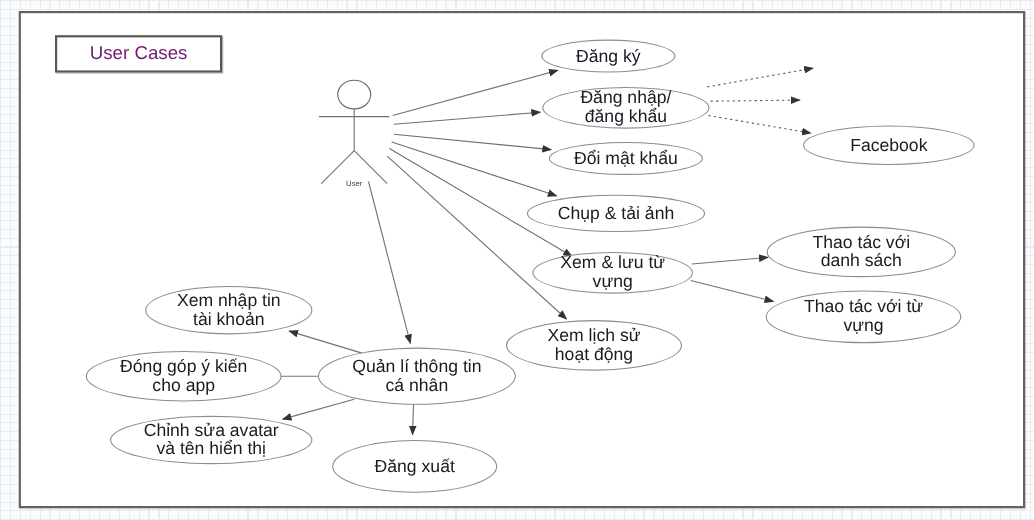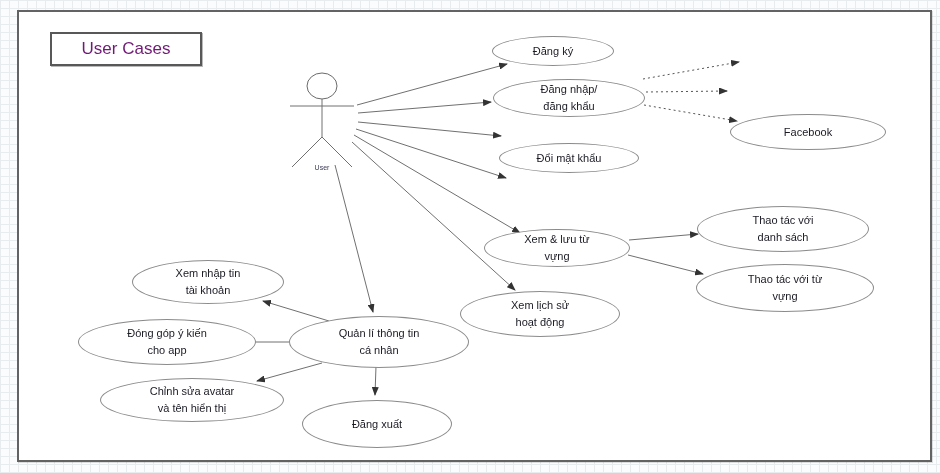--- a/index.html
+++ b/index.html
@@ -21,21 +21,21 @@
     position:absolute;left:31px;top:20px;width:152px;height:34px;
     border:2px solid #585858;background:#fff;box-sizing:border-box;
     display:flex;align-items:center;justify-content:center;
     font-size:17px;color:#701a75;box-shadow:1px 1px 0 #b9b9b9;
   }
   .node{
     position:absolute;border:1px solid #8b8b8b;border-radius:50%;
     background:#fff;box-sizing:border-box;
     display:flex;align-items:center;justify-content:center;
     text-align:center;white-space:pre-line;
-    font-size:11px;line-height:17px;color:#1a1a24;
+    font-size:16px;line-height:17px;color:#1a1a24;
   }
   .actor-label{
     position:absolute;left:289px;top:152px;width:28px;
     font-size:7px;color:#3a3a55;text-align:center;
   }
   line{stroke:#707070;stroke-width:1;}
   .dotted{stroke:#555;stroke-dasharray:2 3;}
   .actor-stroke{stroke:#6b6b6b;stroke-width:1;fill:none;}
 </style>
 </head>
@@ -81,21 +81,22 @@
 
   <div class="title-box">
     <span>User Cases</span>
   </div>
 
   <div class="actor-label">User</div>
 
   <div class="node" style="left:473px;top:24px;width:122px;height:30px">Đăng ký</div>
   <div class="node" style="left:474px;top:67px;width:152px;height:38px">Đăng nhập/
 đăng khẩu</div>
-  <div class="node" style="left:480px;top:131px;width:140px;height:30px">Đổi mật khẩu</div>
+  <div class="node" style="left:480px;top:117px;width:140px;height:30px">Đổi mật khẩu</div>
+  <div class="node" style="left:460px;top:165px;width:162px;height:34px">Chụp &amp; tải ảnh</div>
   <div class="node" style="left:465px;top:217px;width:146px;height:38px">Xem &amp; lưu từ
 vựng</div>
   <div class="node" style="left:441px;top:279px;width:160px;height:46px">Xem lịch sử
 hoạt động</div>
   <div class="node" style="left:711px;top:102px;width:156px;height:36px">Facebook</div>
   <div class="node" style="left:678px;top:194px;width:172px;height:46px">Thao tác với
 danh sách</div>
   <div class="node" style="left:677px;top:252px;width:178px;height:48px">Thao tác với từ
 vựng</div>
   <div class="node" style="left:113px;top:248px;width:152px;height:44px">Xem nhập tin

